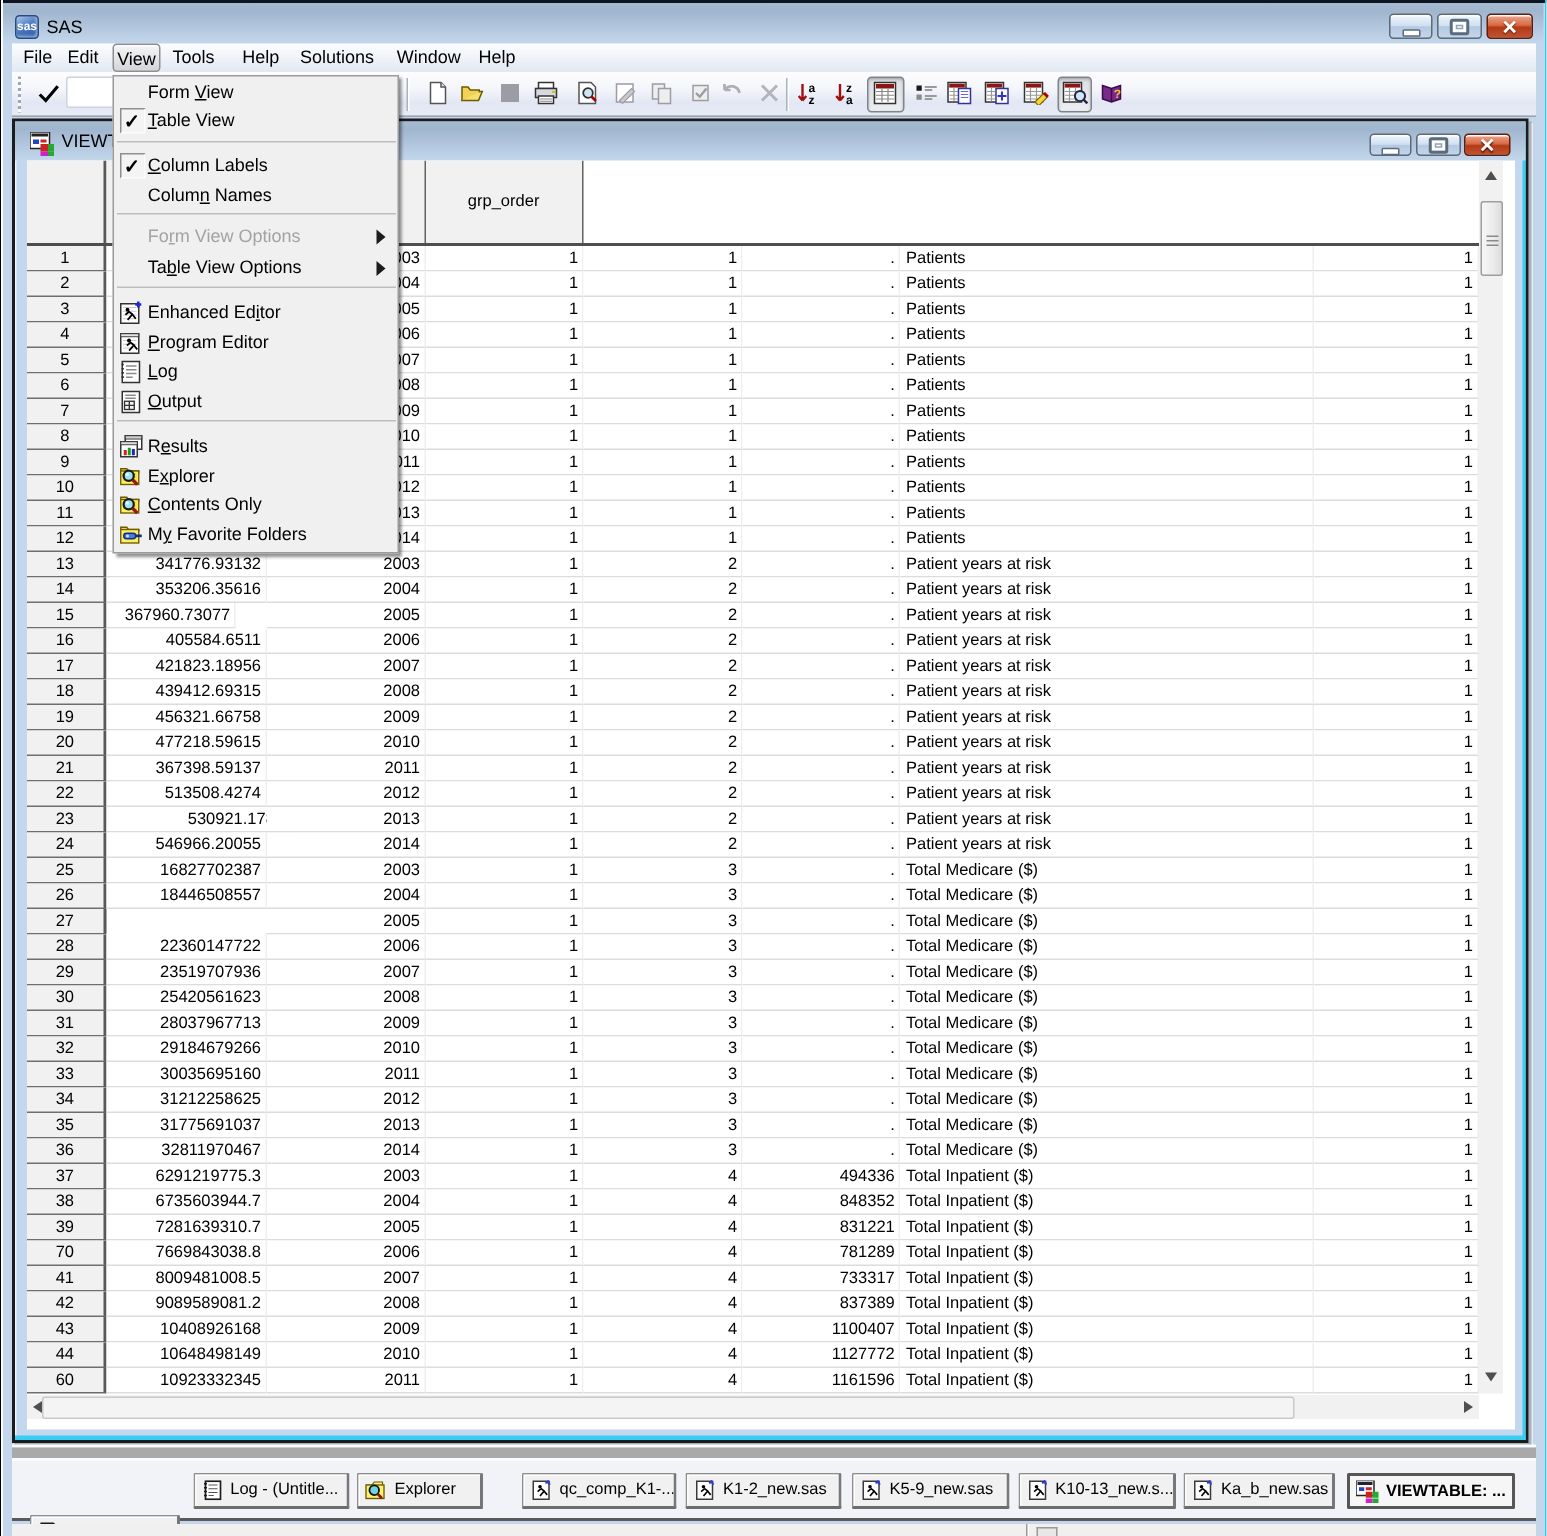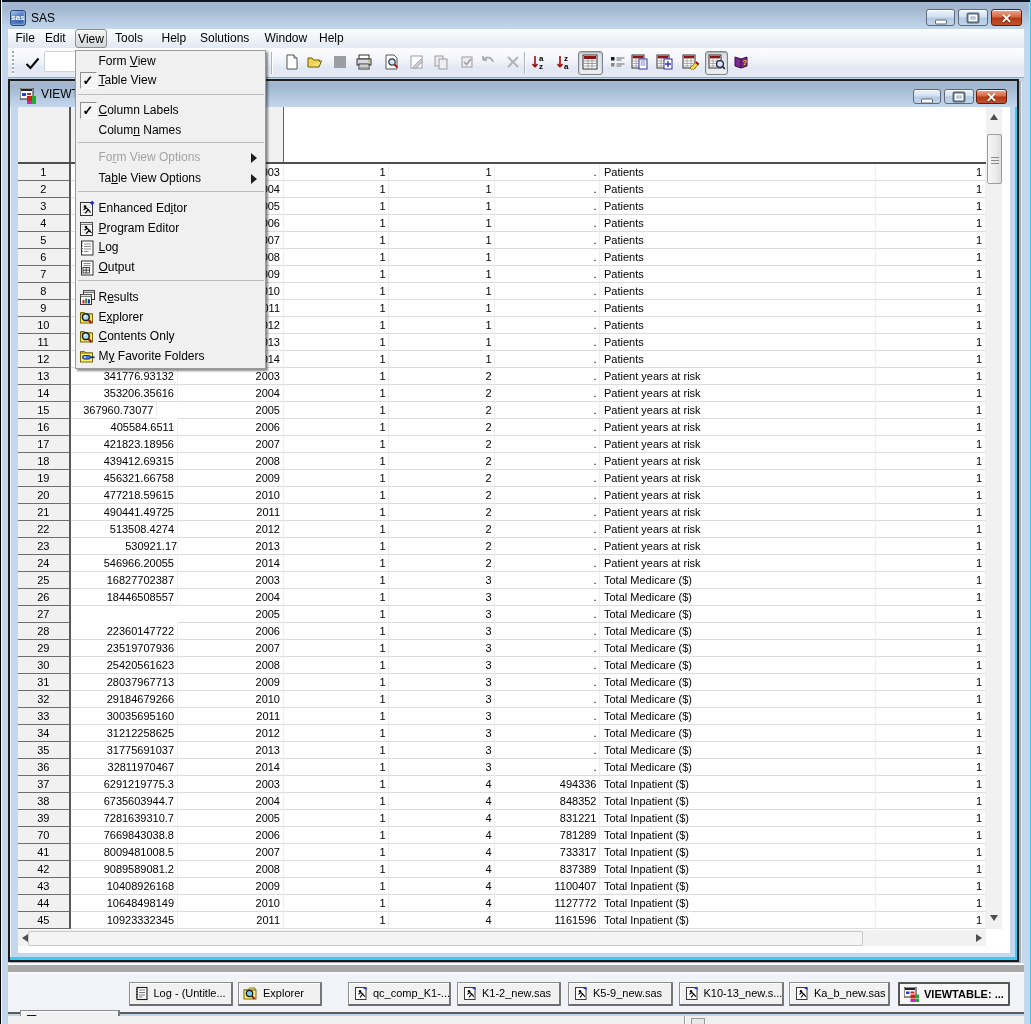--- a/index.html
+++ b/index.html
@@ -252,20 +252,21 @@
       <div class="g maxrect"></div>
     </div>
   <div class="icapbtn" id="ibtnclose">
       <div class="g closex">✕</div>
     </div>
   <div id="tclient">
 
     <div class="hc" style="left:0px;width:53.5px;border-right:2px solid #585858"></div>
     <div class="hc" style="left:53.5px;width:106.5px"></div>
     <div class="hc" style="left:160px;width:106px"></div>
+    <div class="hc" style="left:266px;width:105.5px">grp_order</div>
     <div id="hdrbottom"></div>
     <div id="rowwrap">
 <div class="rn" style="top:57px">1</div>
 <div class="dc" style="left:53.5px;top:57px;width:106.5px"></div>
 <div class="dc" style="left:160.0px;top:57px;width:106.0px">2003</div>
 <div class="dc" style="left:266.0px;top:57px;width:105.5px">1</div>
 <div class="dc" style="left:371.5px;top:57px;width:106px">1</div>
 <div class="dc" style="left:477.5px;top:57px;width:105px">.</div>
 <div class="dc l" style="left:582.5px;top:57px;width:276px">Patients</div>
 <div class="dc" style="left:858.5px;top:57px;width:109.5px">1</div>
@@ -415,21 +416,21 @@
 <div class="dc" style="left:858.5px;top:363px;width:109.5px">1</div>
 <div class="rn" style="top:380px">20</div>
 <div class="dc" style="left:53.5px;top:380px;width:106.5px">477218.59615</div>
 <div class="dc" style="left:160.0px;top:380px;width:106.0px">2010</div>
 <div class="dc" style="left:266.0px;top:380px;width:105.5px">1</div>
 <div class="dc" style="left:371.5px;top:380px;width:106px">2</div>
 <div class="dc" style="left:477.5px;top:380px;width:105px">.</div>
 <div class="dc l" style="left:582.5px;top:380px;width:276px">Patient years at risk</div>
 <div class="dc" style="left:858.5px;top:380px;width:109.5px">1</div>
 <div class="rn" style="top:397px">21</div>
-<div class="dc" style="left:53.5px;top:397px;width:106.5px">490441.49725</div>
+<div class="dc" style="left:53.5px;top:397px;width:106.5px">367398.59137</div>
 <div class="dc" style="left:160.0px;top:397px;width:106.0px">2011</div>
 <div class="dc" style="left:266.0px;top:397px;width:105.5px">1</div>
 <div class="dc" style="left:371.5px;top:397px;width:106px">2</div>
 <div class="dc" style="left:477.5px;top:397px;width:105px">.</div>
 <div class="dc l" style="left:582.5px;top:397px;width:276px">Patient years at risk</div>
 <div class="dc" style="left:858.5px;top:397px;width:109.5px">1</div>
 <div class="rn" style="top:414px">22</div>
 <div class="dc" style="left:53.5px;top:414px;width:106.5px">513508.4274</div>
 <div class="dc" style="left:160.0px;top:414px;width:106.0px">2012</div>
 <div class="dc" style="left:266.0px;top:414px;width:105.5px">1</div>
@@ -606,21 +607,21 @@
 <div class="dc l" style="left:582.5px;top:771px;width:276px">Total Inpatient ($)</div>
 <div class="dc" style="left:858.5px;top:771px;width:109.5px">1</div>
 <div class="rn" style="top:788px">44</div>
 <div class="dc" style="left:53.5px;top:788px;width:106.5px">10648498149</div>
 <div class="dc" style="left:160.0px;top:788px;width:106.0px">2010</div>
 <div class="dc" style="left:266.0px;top:788px;width:105.5px">1</div>
 <div class="dc" style="left:371.5px;top:788px;width:106px">4</div>
 <div class="dc" style="left:477.5px;top:788px;width:105px">1127772</div>
 <div class="dc l" style="left:582.5px;top:788px;width:276px">Total Inpatient ($)</div>
 <div class="dc" style="left:858.5px;top:788px;width:109.5px">1</div>
-<div class="rn" style="top:805px">45</div>
+<div class="rn" style="top:805px">60</div>
 <div class="dc" style="left:53.5px;top:805px;width:106.5px">10923332345</div>
 <div class="dc" style="left:160.0px;top:805px;width:106.0px">2011</div>
 <div class="dc" style="left:266.0px;top:805px;width:105.5px">1</div>
 <div class="dc" style="left:371.5px;top:805px;width:106px">4</div>
 <div class="dc" style="left:477.5px;top:805px;width:105px">1161596</div>
 <div class="dc l" style="left:582.5px;top:805px;width:276px">Total Inpatient ($)</div>
 <div class="dc" style="left:858.5px;top:805px;width:109.5px">1</div>
     </div>
     <div id="vscroll">
       <div class="sarrow" style="left:4px;top:7px;border-width:0 4px 6px 4px;border-bottom-color:#4f4f4f;border-top:none"></div>

